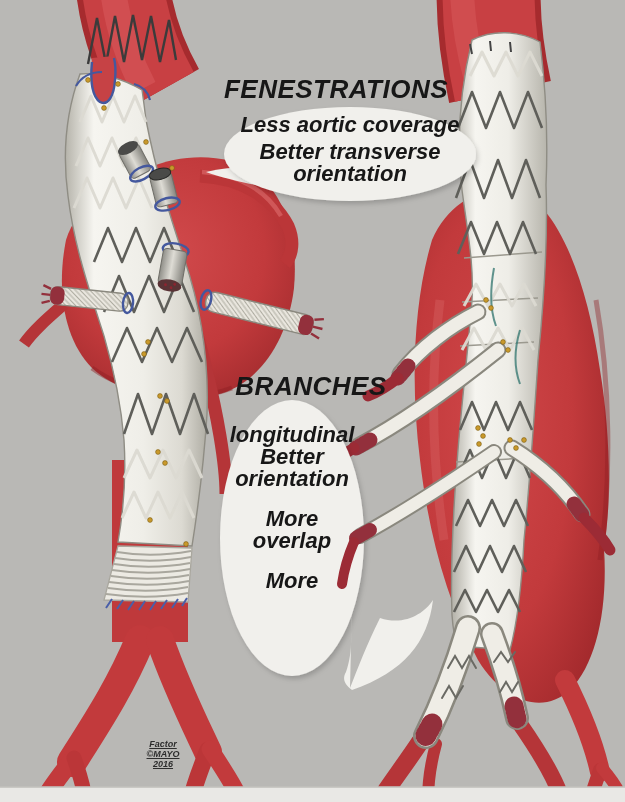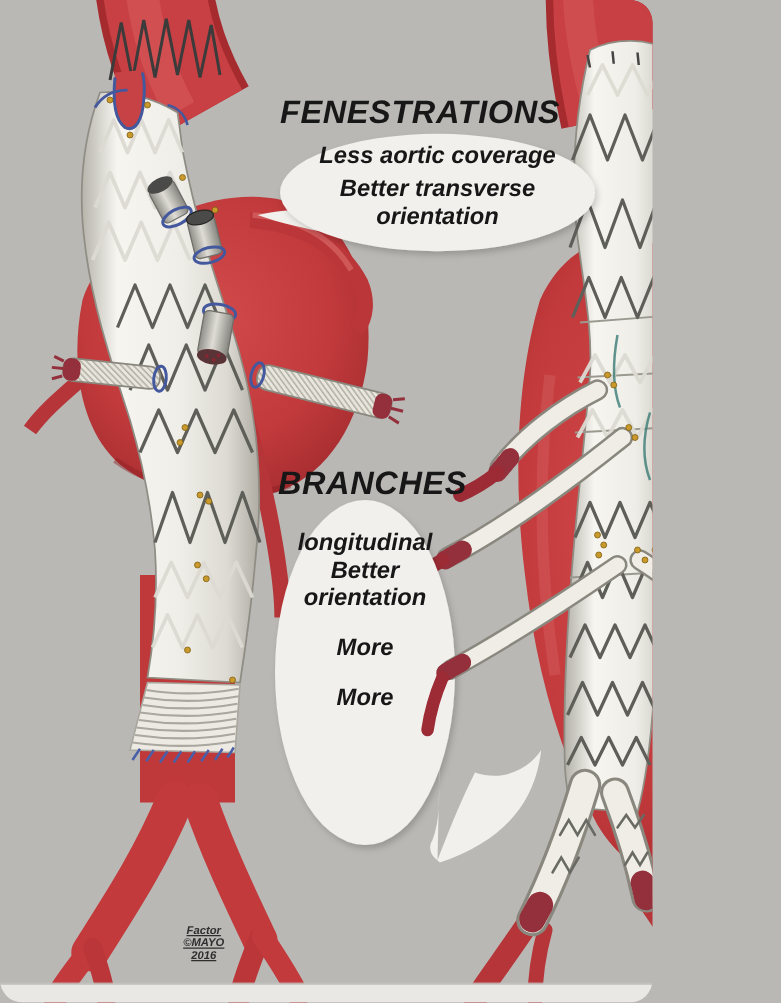--- a/index.html
+++ b/index.html
@@ -1,25 +1,24 @@
 <!DOCTYPE html>
 <html><head>
 <meta charset="utf-8">
 <style>
   html,body{margin:0;padding:0;background:#b9b8b5;}
   .stage{
-    position:relative;width:522px;height:802px;overflow:hidden;
+    position:relative;width:625px;height:802px;overflow:hidden;
     background:linear-gradient(180deg,#d5d4d0 0%,#d8d7d3 55%,#dbdad6 80%,#e3e2df 97%,#eceateb 100%);
     font-family:"Liberation Sans", sans-serif;
-    border-radius:18px;
   }
   .stage svg{position:absolute;left:0;top:0;}
   .overlay{position:absolute;color:#171717;font-style:italic;font-weight:bold;text-align:center;}
   .heading{font-size:26px;letter-spacing:.5px;white-space:nowrap;transform:translateX(-50%);}
-  .bubble-text{transform:translateX(-50%);font-size:19px;line-height:22px;}
+  .bubble-text{transform:translateX(-50%);font-size:22px;line-height:22px;}
   .bubble-text .grp{margin-bottom:18px;}
   .bubble-text .grp:last-child{margin-bottom:0;}
   .credit{font-size:9px;line-height:10px;color:#2e2e2e;transform:translateX(-50%);text-decoration:underline;}
 </style>
 </head>
 <body>
 
 <div class="stage">
 
 <svg width="625" height="802" viewBox="0 0 625 802">
@@ -295,30 +294,31 @@
   <div class="overlay bubble-text" style="left:350px;top:114px;width:250px;">
     <div class="grp" style="margin-bottom:5px;">
       <div>Less aortic coverage</div>
     </div>
     <div class="grp">
       <div>Better transverse</div>
       <div>orientation</div>
     </div>
   </div>
 
-  <div class="overlay heading" style="left:298px;top:371px;">BRANCHES</div>
+  <div class="overlay heading" style="left:311px;top:371px;">BRANCHES</div>
 
   <div class="overlay bubble-text" style="left:292px;top:424px;width:150px;">
     <div class="grp">
       <div>longitudinal</div>
       <div>Better</div>
       <div>orientation</div>
     </div>
     <div class="grp">
       <div>More</div>
+      <div>overlap</div>
     </div>
     <div class="grp">
       <div>More</div>
     </div>
   </div>
 
   <div class="overlay credit" style="left:163px;top:739px;">
     <div>Factor</div>
     <div>©MAYO</div>
     <div>2016</div>

